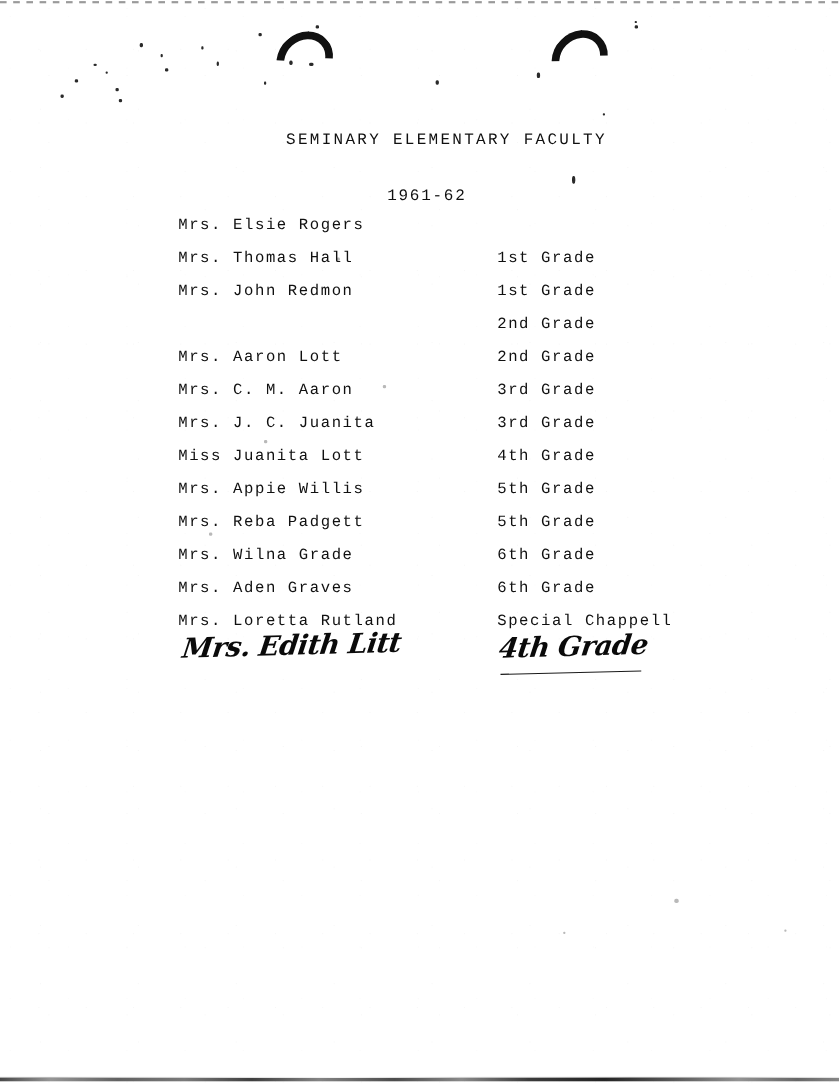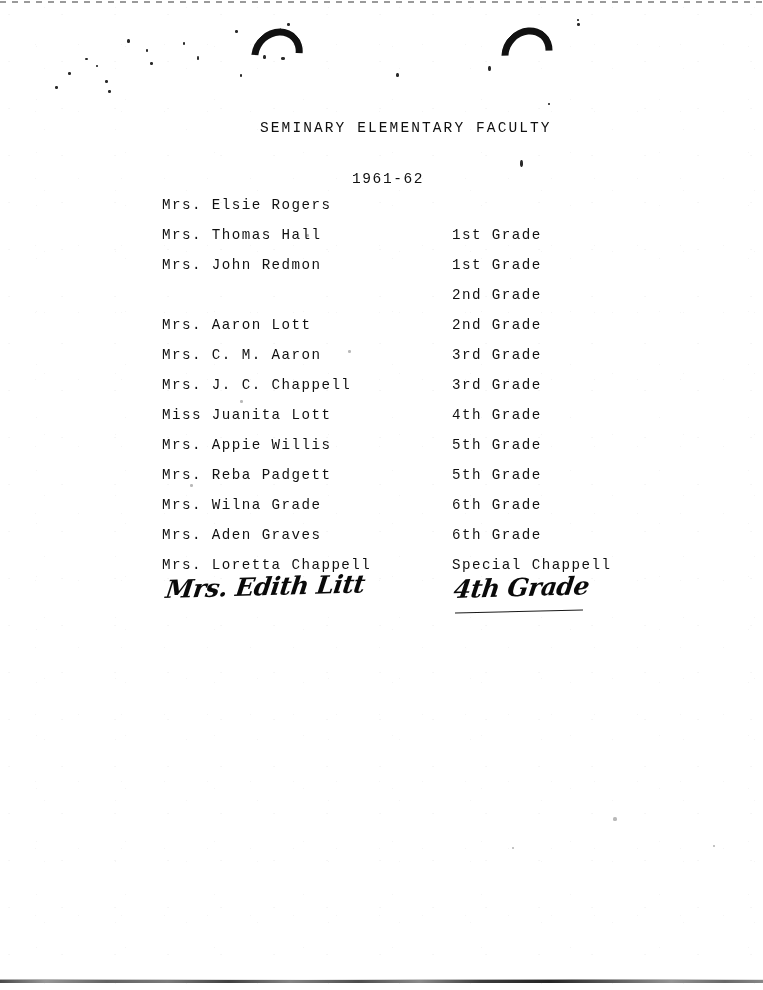--- a/index.html
+++ b/index.html
@@ -223,21 +223,21 @@
       <span class="cell-name">Mrs. Aaron Lott</span>
       <span class="cell-role">2nd Grade</span>
     </div>
 
     <div class="roster-row">
       <span class="cell-name">Mrs. C. M. Aaron</span>
       <span class="cell-role">3rd Grade</span>
     </div>
 
     <div class="roster-row">
-      <span class="cell-name">Mrs. J. C. Chappell</span>
+      <span class="cell-name">Mrs. J. C. Juanita</span>
       <span class="cell-role">3rd Grade</span>
     </div>
 
     <div class="roster-row">
       <span class="cell-name">Miss Juanita Lott</span>
       <span class="cell-role">4th Grade</span>
     </div>
 
     <div class="roster-row">
       <span class="cell-name">Mrs. Appie Willis</span>
@@ -253,21 +253,21 @@
       <span class="cell-name">Mrs. Wilna Grade</span>
       <span class="cell-role">6th Grade</span>
     </div>
 
     <div class="roster-row">
       <span class="cell-name">Mrs. Aden Graves</span>
       <span class="cell-role">6th Grade</span>
     </div>
 
     <div class="roster-row">
-      <span class="cell-name">Mrs. Loretta Chappell</span>
+      <span class="cell-name">Mrs. Loretta Rutland</span>
       <span class="cell-role">Special Chappell</span>
     </div>
 
   </div>
 
   <div class="hand-row">
     <span class="hand-name">Mrs. Edith Litt</span>
     <span class="hand-role">4th Grade</span>
     <span class="hand-underline"></span>
   </div>

